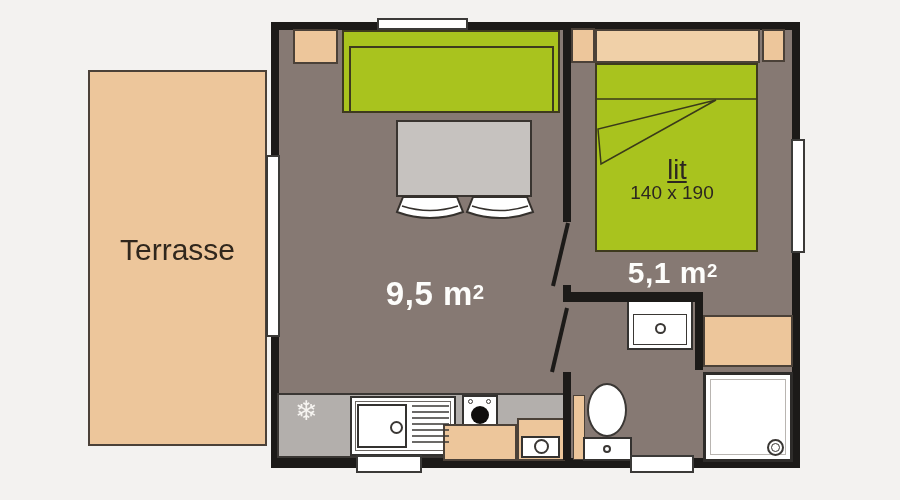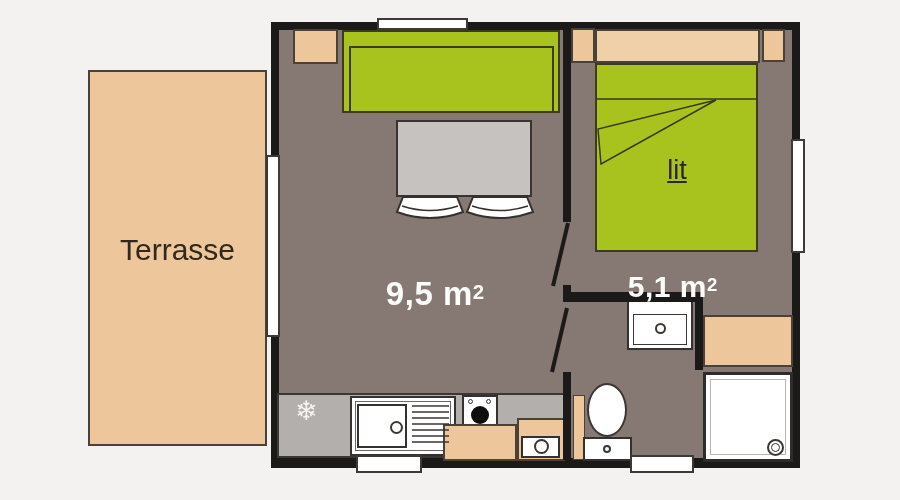--- a/index.html
+++ b/index.html
@@ -136,20 +136,21 @@
     </g>
 
     <line x1="553" y1="286" x2="568" y2="223" stroke="#1c1a18" stroke-width="4"></line>
     <line x1="552" y1="372" x2="567" y2="308" stroke="#1c1a18" stroke-width="4"></line>
   </svg>
 
   <div class="abs z-label room-label" style="left:350px;top:277px;width:170px;font-size:33px;">
     <span>9,5 m</span><sup>2</sup>
   </div>
 
-  <div class="abs z-label room-label" style="left:590px;top:272px;width:165px;font-size:30px;">
+  <div class="abs z-label room-label" style="left:590px;top:258px;width:165px;font-size:30px;">
     <span>5,1 m</span><sup>2</sup>
   </div>
 
 
   <div class="abs z-label bed-text" style="left:617px;top:157px;width:120px;font-size:27px;text-decoration:underline;">lit</div>
+  <div class="abs z-label bed-text" style="left:612px;top:183px;width:120px;font-size:19px;">140 x 190</div>
 
 </div>
 
 </body></html>

